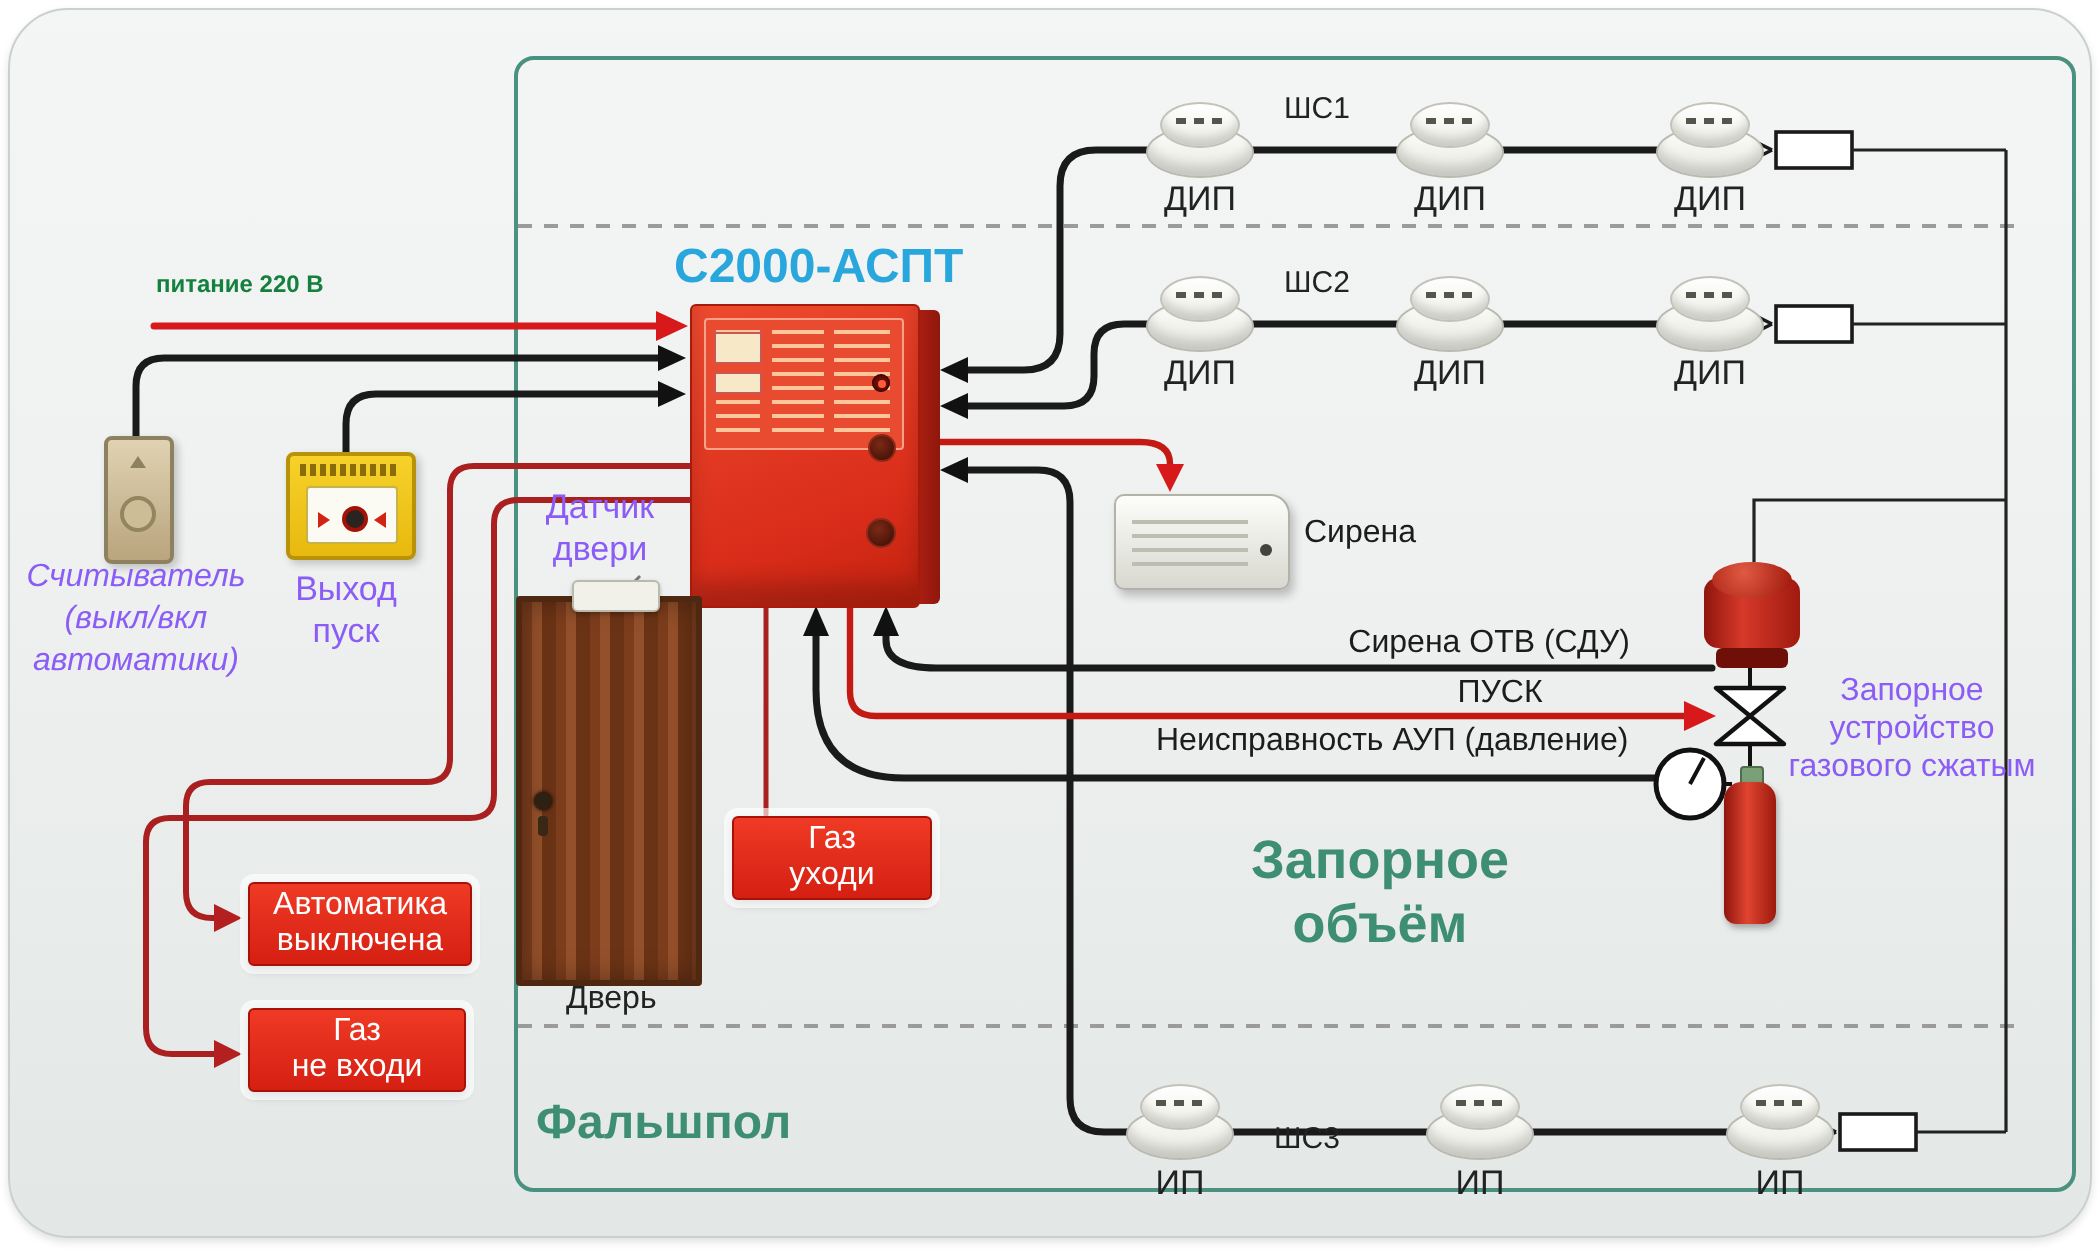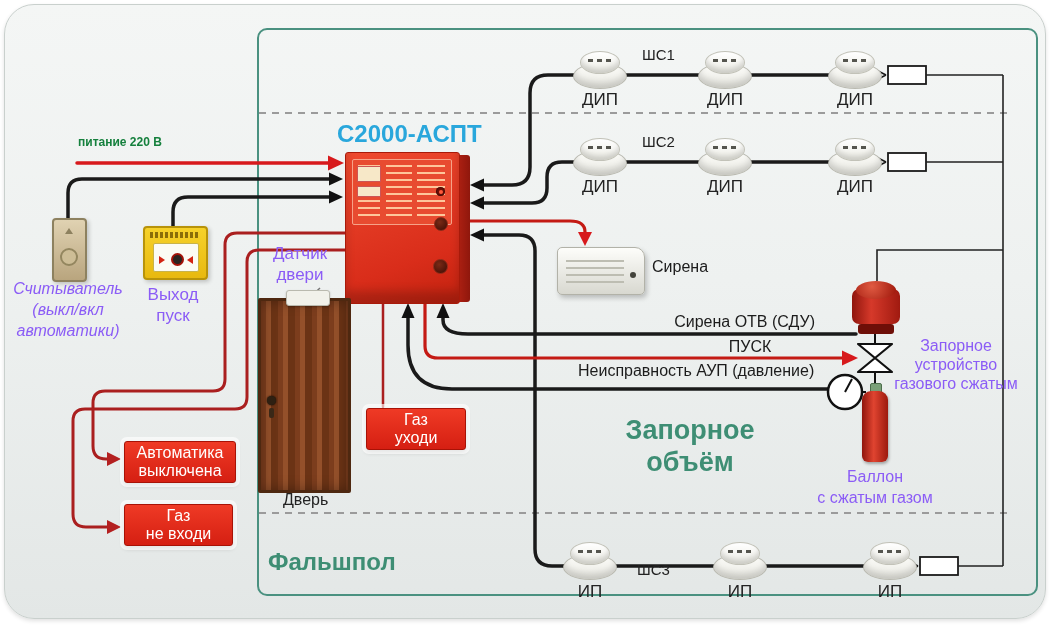--- a/index.html
+++ b/index.html
@@ -274,24 +274,20 @@
   </div>
   <div class="cyl">
     <div class="neck"></div>
     <div class="body"></div>
   </div>
   <div class="dev-lbl" style="left:880px;top:336px;width:152px;line-height:19px;">
     <div>Запорное</div>
     <div>устройство</div>
     <div>газового сжатым</div>
   </div>
-  <div class="dev-lbl" style="left:800px;top:466px;width:150px;">
-    <div>Баллон</div>
-    <div>с сжатым газом</div>
-  </div>
 
   <div class="sign" style="left:124px;top:441px;width:110px;height:38px;padding-top:2px;">
     <div>Автоматика</div>
     <div>выключена</div>
   </div>
   <div class="sign" style="left:124px;top:504px;width:107px;height:38px;padding-top:2px;">
     <div>Газ</div>
     <div>не входи</div>
   </div>
   <div class="sign" style="left:366px;top:408px;width:98px;height:38px;padding-top:2px;">

